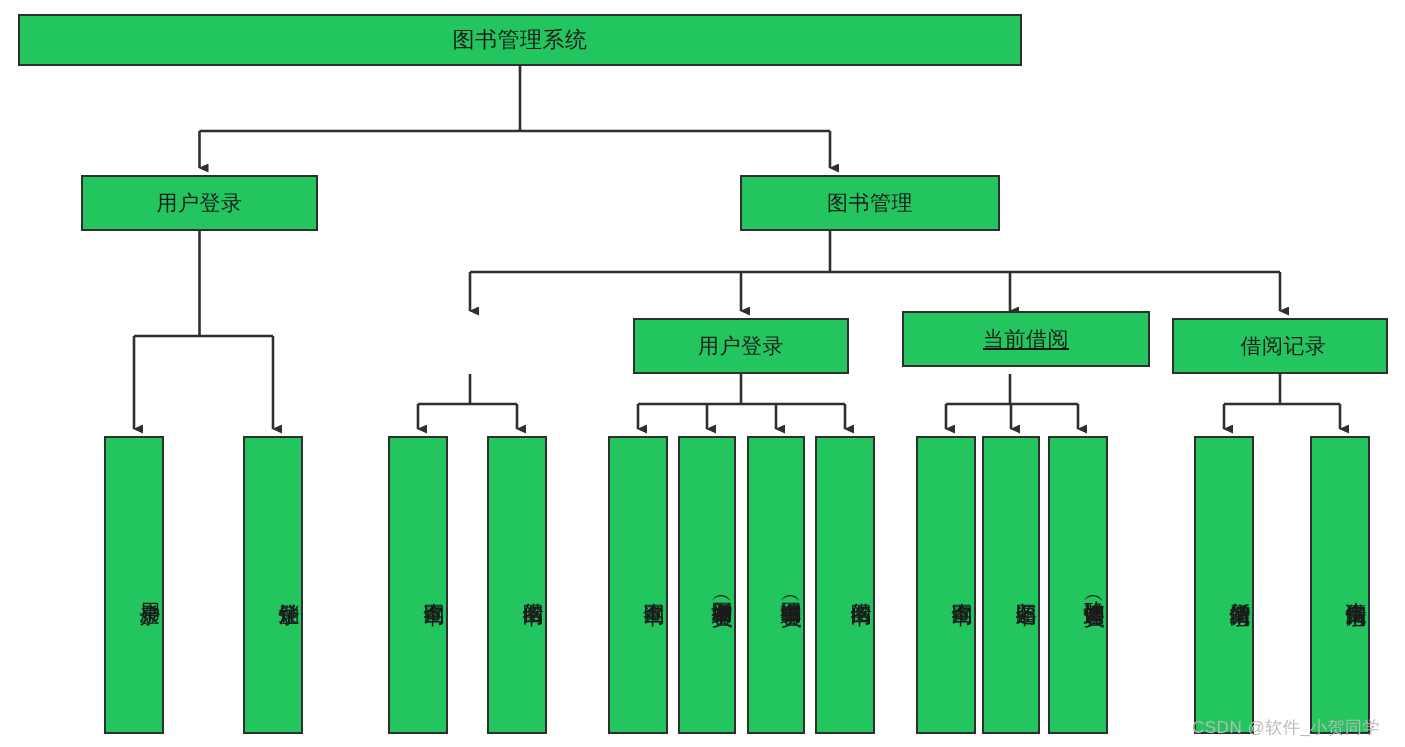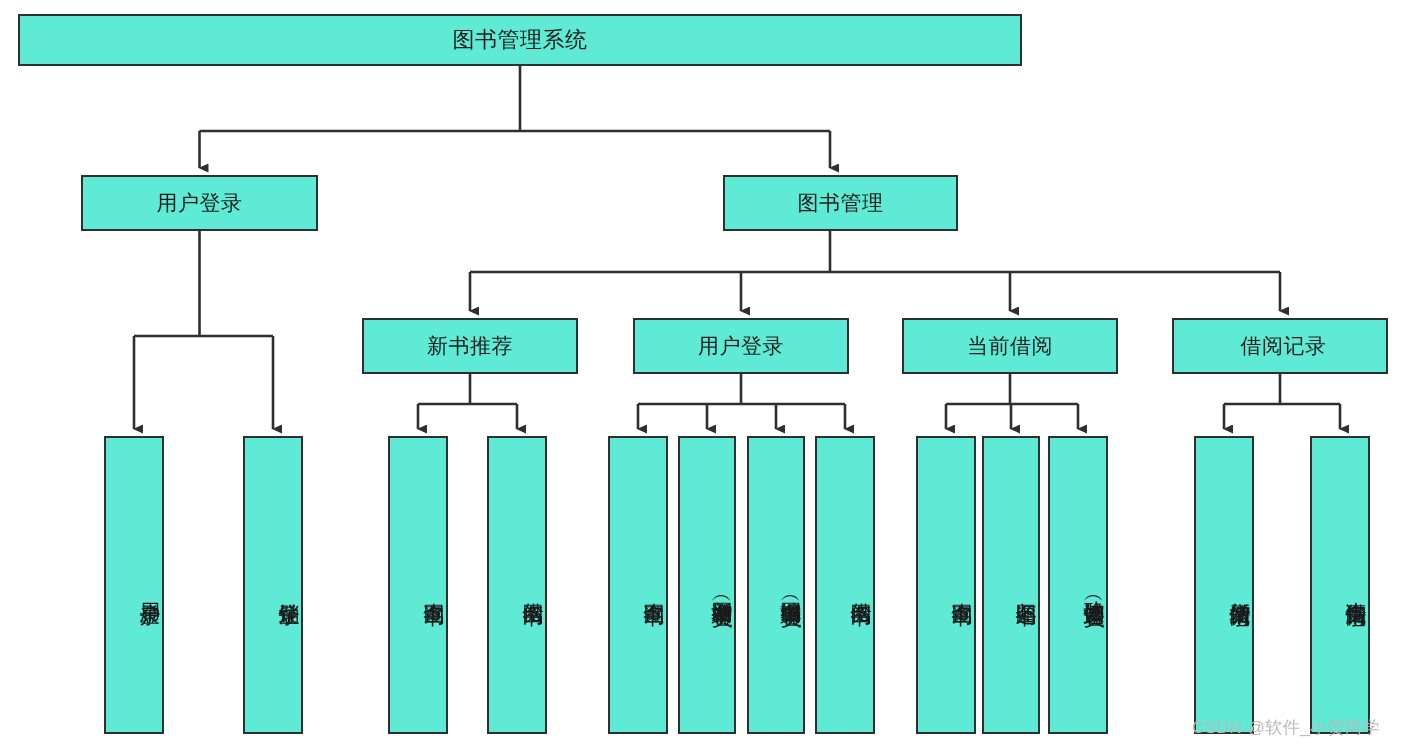--- a/index.html
+++ b/index.html
@@ -21,21 +21,21 @@
     position: absolute;
     left: 0;
     top: 0;
     width: 1405px;
     height: 747px;
     pointer-events: none;
   }
   .node {
     position: absolute;
     box-sizing: border-box;
-    background: #5eead4;
+    background: #22c55e;
     border: 2px solid #2f2f2f;
     display: flex;
     align-items: center;
     justify-content: center;
     color: #1b1b1b;
   }
   .node-h {
     font-size: 21px;
     letter-spacing: 0.5px;
     line-height: 1.2;
@@ -123,31 +123,28 @@
     </g>
   </svg>
 
   <div class="node node-h node-root" style="left:18px; top:14px; width:1004px; height:52px;">
     <span>图书管理系统</span>
   </div>
 
   <div class="node node-h" style="left:81px; top:175px; width:237px; height:56px;">
     <span>用户登录</span>
   </div>
-  <div class="node node-h" style="left:723px; top:175px; width:235px; height:56px;">
+  <div class="node node-h" style="left:740px; top:175px; width:260px; height:56px;">
     <span>图书管理</span>
   </div>
 
-  <div class="node node-h" style="left:362px; top:318px; width:216px; height:56px;">
-    <span>新书推荐</span>
-  </div>
   <div class="node node-h" style="left:633px; top:318px; width:216px; height:56px;">
     <span>用户登录</span>
   </div>
-  <div class="node node-h" style="left:902px; top:318px; width:216px; height:56px;">
+  <div class="node node-h" style="left:902px; top:311px; width:248px; height:56px;text-decoration:underline;">
     <span>当前借阅</span>
   </div>
   <div class="node node-h" style="left:1172px; top:318px; width:216px; height:56px;padding-left:7px;">
     <span>借阅记录</span>
   </div>
 
   <div class="node node-v" style="left:104px; top:436px; width:60px; height:298px;">
     <span class="vlabel">用户登录</span>
   </div>
   <div class="node node-v" style="left:243px; top:436px; width:60px; height:298px;">

